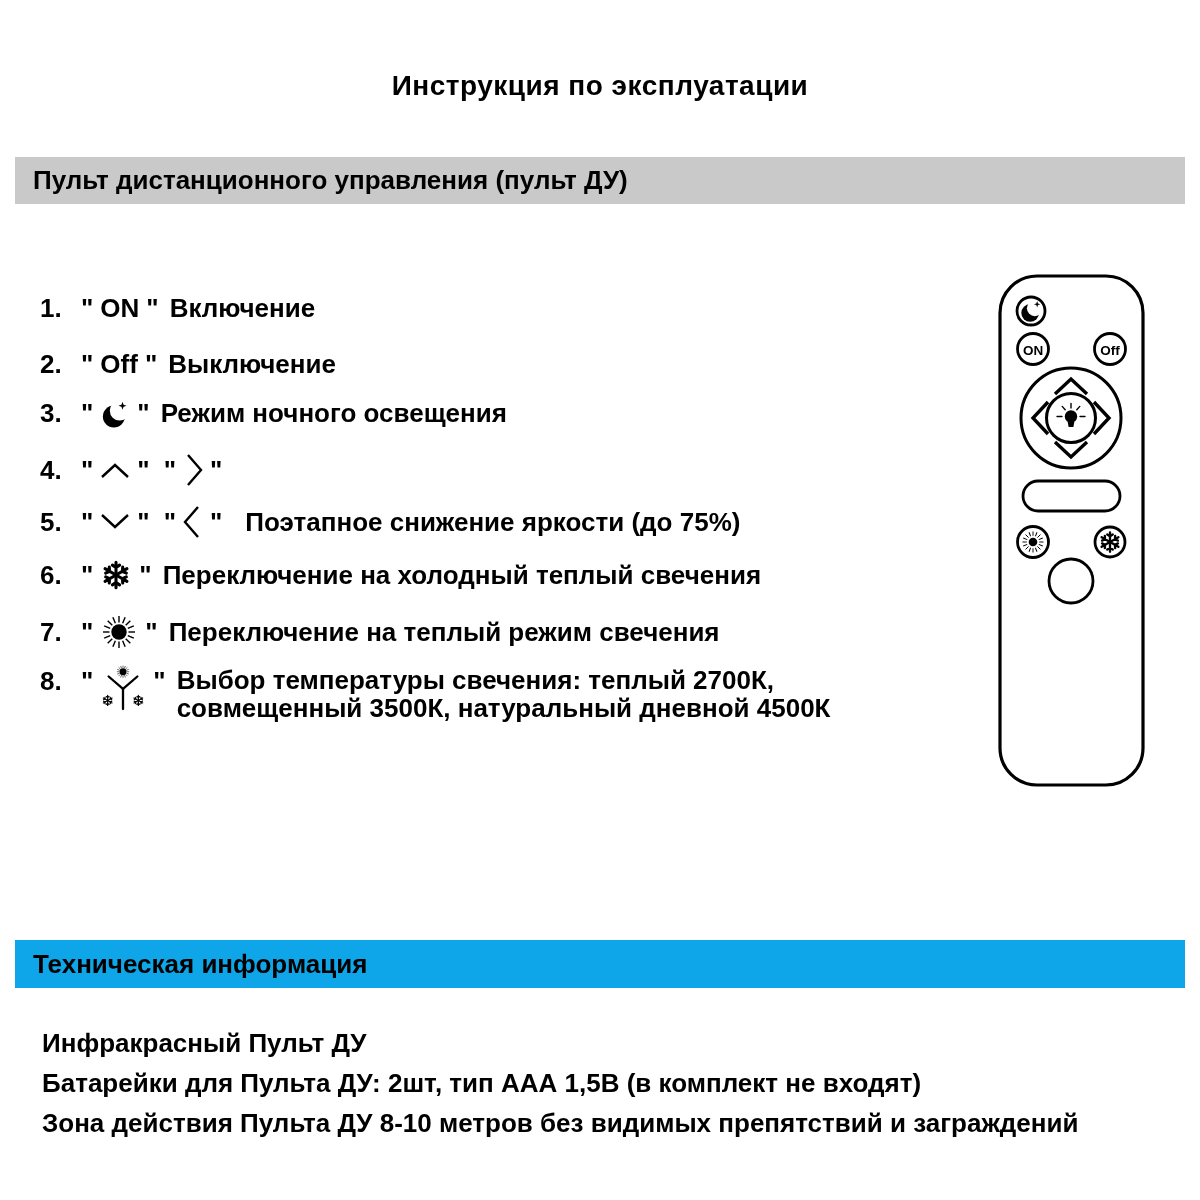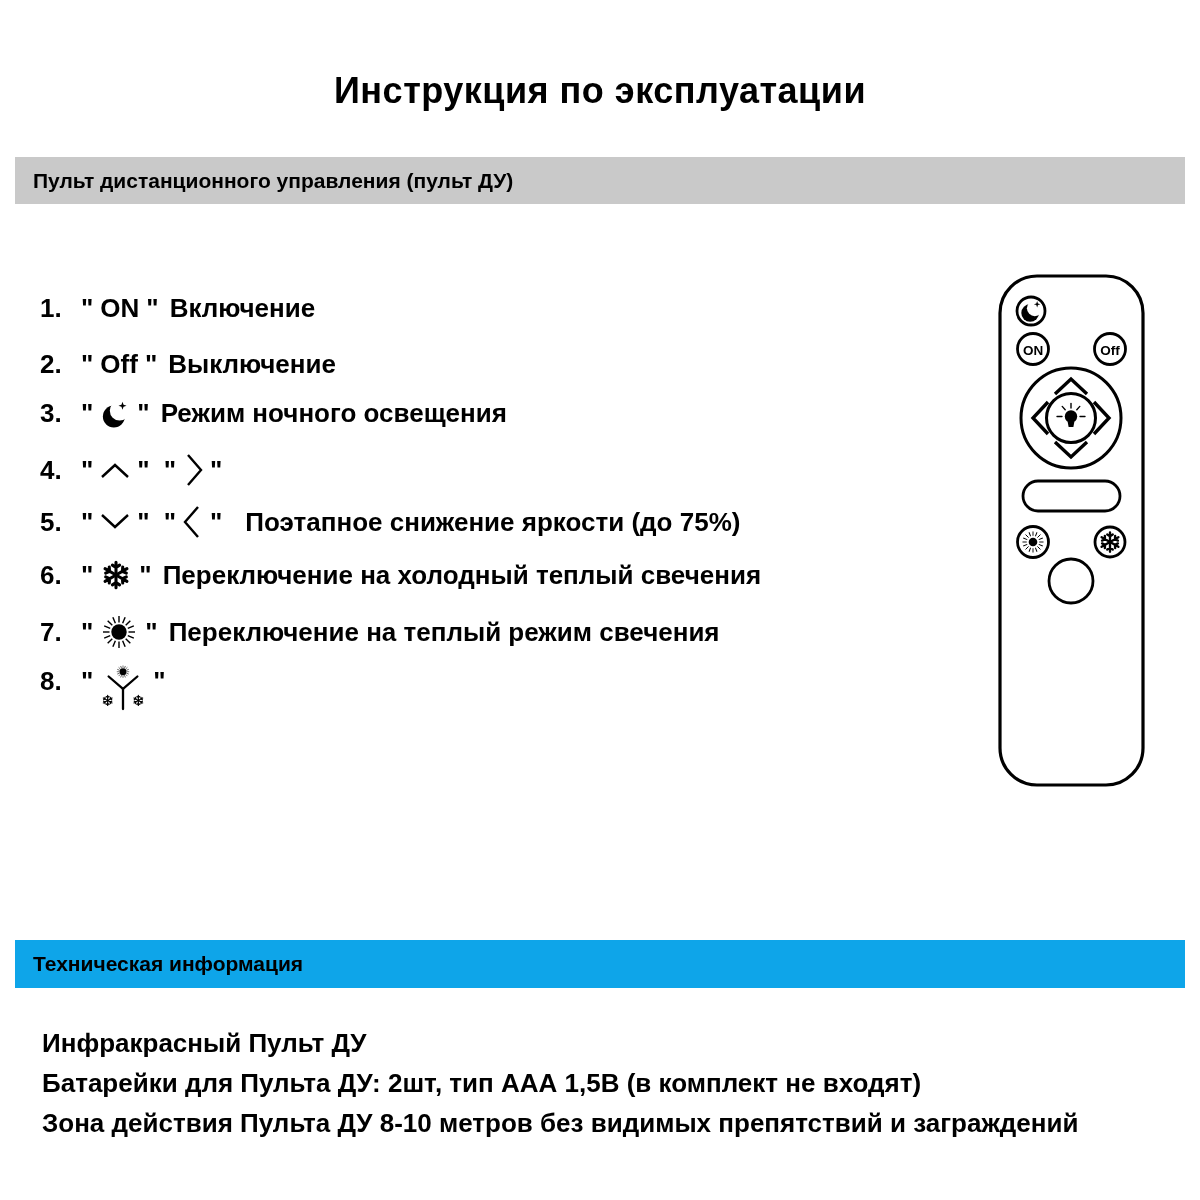--- a/index.html
+++ b/index.html
@@ -5,26 +5,26 @@
   html,body{margin:0;padding:0;}
   body{
     width:1200px;height:1200px;position:relative;background:#ffffff;
     font-family:"Liberation Sans","DejaVu Sans",sans-serif;
     color:#000;overflow:hidden;
     -webkit-font-smoothing:antialiased;
   }
   .abs{position:absolute;}
   .page-title{
     top:70px;left:0;width:1200px;text-align:center;
-    font-size:36px;font-weight:bold;letter-spacing:.5px;
+    font-size:28px;font-weight:bold;letter-spacing:.5px;
   }
   .section-bar{
     left:15px;width:1170px;background:#c9c9c9;
     display:flex;align-items:center;
-    font-size:21px;font-weight:bold;box-sizing:border-box;padding-left:18px;
+    font-size:26px;font-weight:bold;box-sizing:border-box;padding-left:18px;
   }
   .bar-remote{top:157px;height:47px;}
   .bar-tech{top:940px;height:48px;}
   .row{
     position:absolute;left:40px;height:34px;
     display:flex;align-items:center;
     font-size:26px;font-weight:bold;white-space:nowrap;
   }
   .row .num{width:34px;flex:0 0 auto;}
   .row .q{margin:0 7px;}
@@ -192,20 +192,24 @@
         </g>
       <g transform="translate(8,38) scale(0.55)">
           <use href="#flake" stroke-width="3.4"></use>
         </g>
       <g transform="translate(40,38) scale(0.55)">
           <use href="#flake" stroke-width="3.4"></use>
         </g>
     </svg>
   </span>
   <span class="firstline q">"</span>
+  <span class="twoline">
+    <span style="display:block">Выбор температуры свечения: теплый 2700К,</span>
+    <span style="display:block">совмещенный 3500К, натуральный дневной 4500К</span>
+  </span>
 </div>
 
 <div class="abs remote-wrap">
   <svg viewBox="0 0 155 520" width="155" height="520">
 
     <rect x="5" y="5" width="143" height="509" rx="37" fill="#fff" stroke="#000" stroke-width="3.2"></rect>
 
     <g>
       <circle cx="36" cy="40" r="14" fill="none" stroke="#000" stroke-width="2.8"></circle>
       <g transform="translate(24,27) scale(0.93)">

